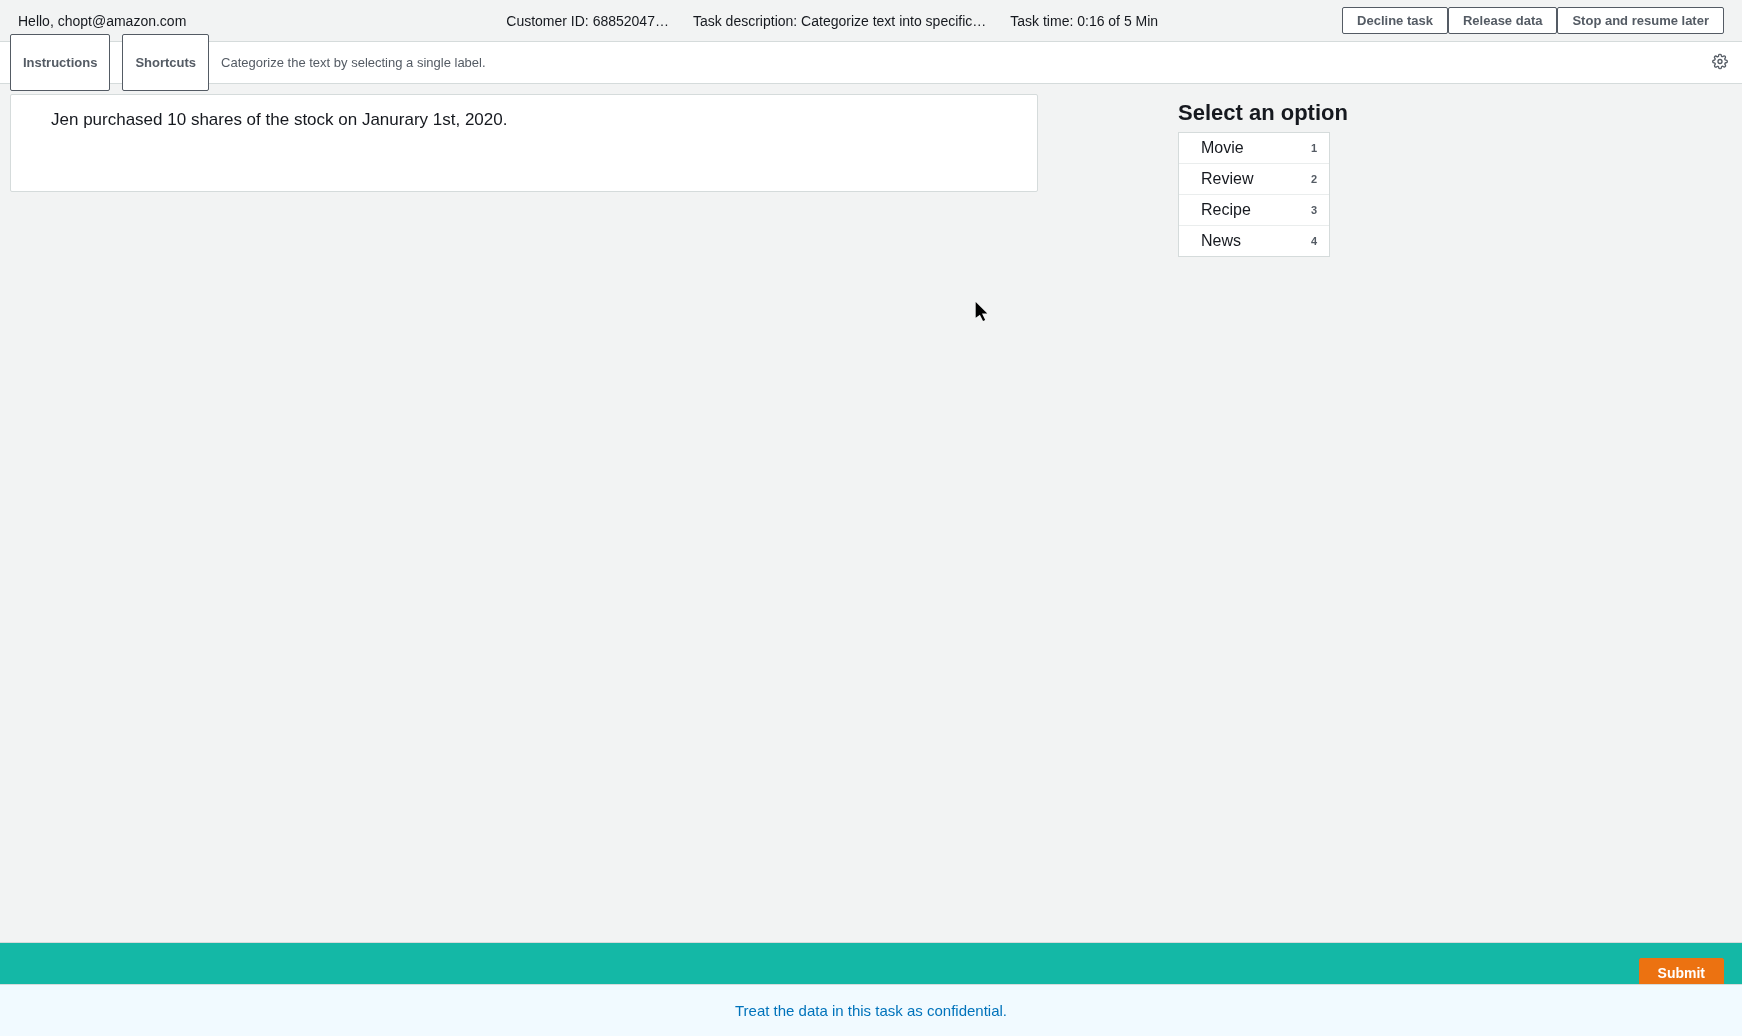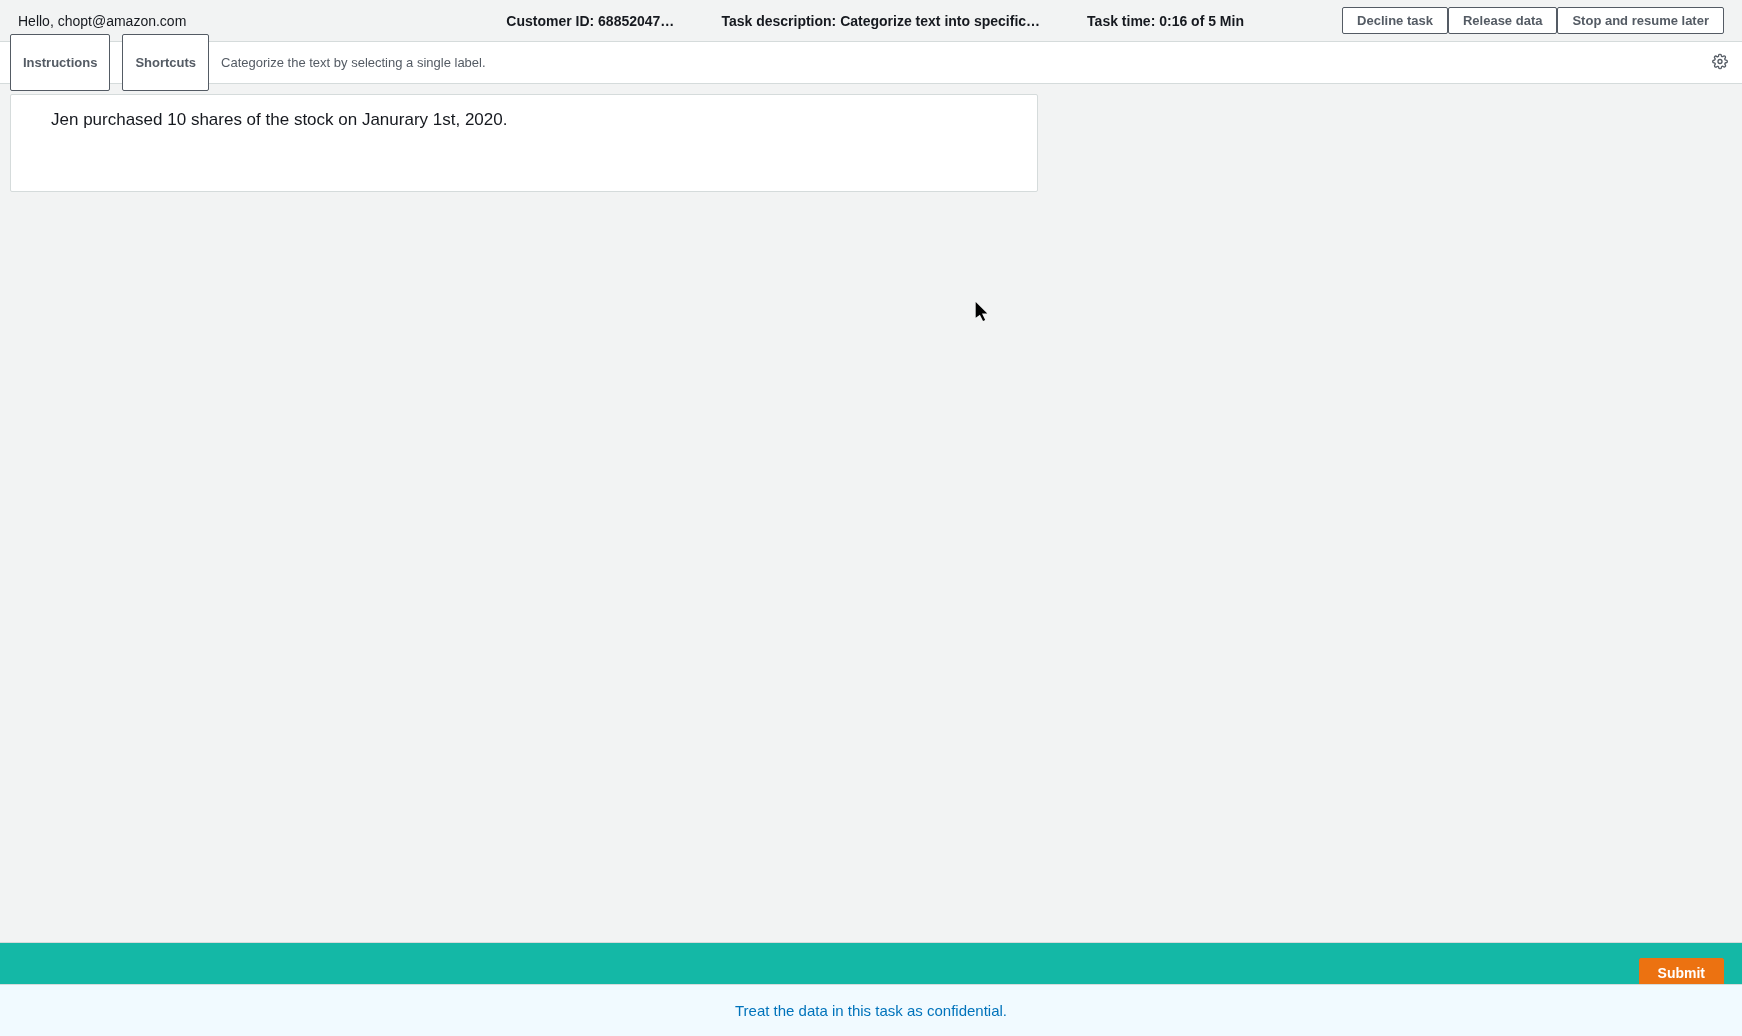--- a/index.html
+++ b/index.html
@@ -26,23 +26,22 @@
     padding: 4px 18px;
     background: #f2f3f3;
     border-bottom: 1px solid #d5dbdb;
   }
   .header .greeting {
     flex: 0 0 auto;
     margin-right: 40px;
   }
   .header .meta {
     display: flex;
-    gap: 47px;
+    gap: 24px;
     margin-left: 280px;
-    font-weight: bold;
   }
   .header .meta span {
     white-space: nowrap;
   }
   .header .actions {
     margin-left: auto;
     display: flex;
     gap: 0;
   }
   .btn {
@@ -225,20 +224,41 @@
       <path d="M19.4 15a1.65 1.65 0 0 0 .33 1.82l.06.06a2 2 0 1 1-2.83 2.83l-.06-.06a1.65 1.65 0 0 0-1.82-.33 1.65 1.65 0 0 0-1 1.51V21a2 2 0 0 1-4 0v-.09a1.65 1.65 0 0 0-1-1.51 1.65 1.65 0 0 0-1.82.33l-.06.06a2 2 0 1 1-2.83-2.83l.06-.06a1.65 1.65 0 0 0 .33-1.82 1.65 1.65 0 0 0-1.51-1H3a2 2 0 0 1 0-4h.09a1.65 1.65 0 0 0 1.51-1 1.65 1.65 0 0 0-.33-1.82l-.06-.06a2 2 0 1 1 2.83-2.83l.06.06a1.65 1.65 0 0 0 1.82.33h0a1.65 1.65 0 0 0 1-1.51V3a2 2 0 0 1 4 0v.09a1.65 1.65 0 0 0 1 1.51h0a1.65 1.65 0 0 0 1.82-.33l.06-.06a2 2 0 1 1 2.83 2.83l-.06.06a1.65 1.65 0 0 0-.33 1.82v0a1.65 1.65 0 0 0 1.51 1H21a2 2 0 0 1 0 4h-.09a1.65 1.65 0 0 0-1.51 1z"></path>
     </svg>
   </span>
 </div>
 
 <div class="main">
   <div class="text-card">
     <span>Jen purchased 10 shares of the stock on Janurary 1st, 2020.</span>
   </div>
 
+  <div class="options-panel">
+    <div class="options-title">Select an option</div>
+    <div class="option-list">
+      <div class="option-item">
+        <span class="label">Movie</span>
+        <span class="key">1</span>
+      </div>
+      <div class="option-item">
+        <span class="label">Review</span>
+        <span class="key">2</span>
+      </div>
+      <div class="option-item">
+        <span class="label">Recipe</span>
+        <span class="key">3</span>
+      </div>
+      <div class="option-item">
+        <span class="label">News</span>
+        <span class="key">4</span>
+      </div>
+    </div>
+  </div>
 </div>
 
 <div class="footer-bar">
   <button class="btn-primary">Submit</button>
 </div>
 
 <div class="confidential">
   <span>Treat the data in this task as confidential.</span>
 </div>
 

